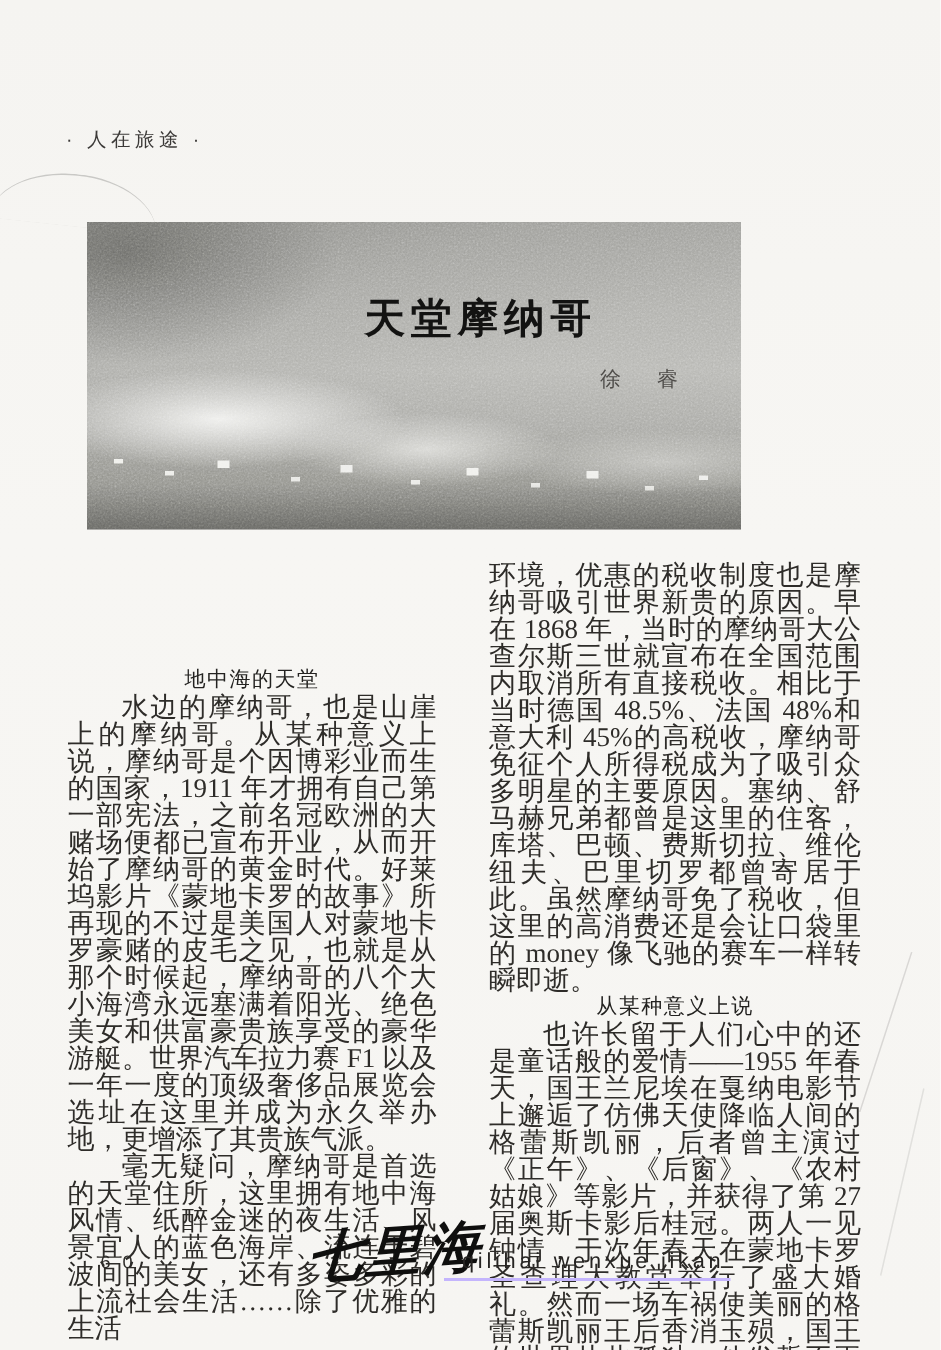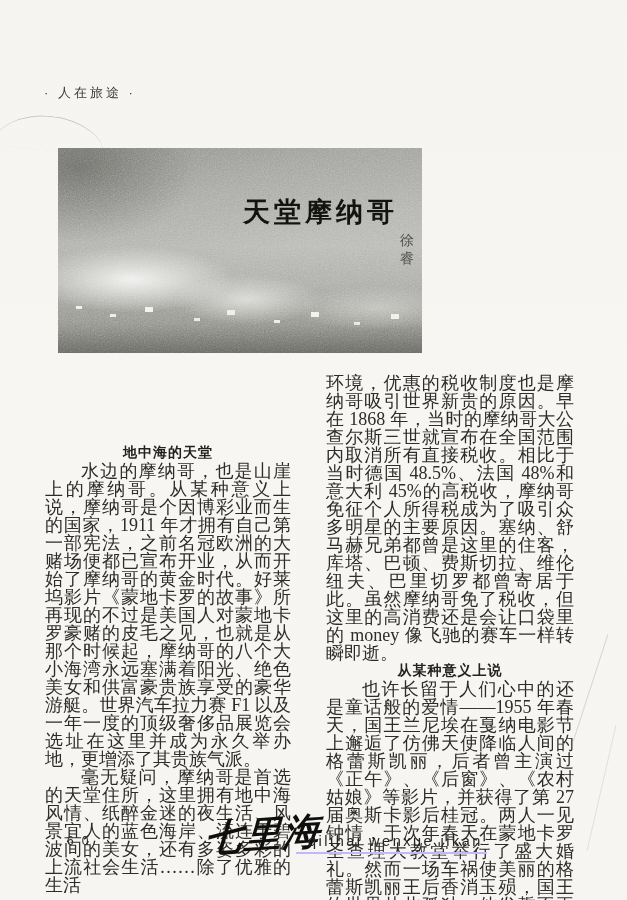--- a/index.html
+++ b/index.html
@@ -18,50 +18,50 @@
   .scan-diag-1{position:absolute;left:590px;top:632px;width:1px;height:112px;
     background:rgba(140,138,135,0.28);transform:rotate(18deg);}
   .scan-diag-2{position:absolute;left:601px;top:724px;width:1px;height:128px;
     background:rgba(150,148,145,0.22);transform:rotate(13deg);}
 
   .section-label{position:absolute;left:44px;top:84px;
     font-family:"Liberation Sans","DejaVu Sans",sans-serif;
     font-size:13px;letter-spacing:3px;color:#3c3a38;}
 
   
-  .photo{position:absolute;left:58px;top:148px;width:364px;height:205px;overflow:hidden;
+  .photo{position:absolute;left:58px;top:148px;width:436px;height:205px;overflow:hidden;
     background:
       radial-gradient(ellipse 52% 58% at 6% 10%, rgba(80,80,77,0.55), rgba(80,80,77,0) 62%),
       linear-gradient(160deg, rgba(100,100,96,0.35) 0%, rgba(130,130,126,0.15) 30%, rgba(160,160,156,0) 55%),
       radial-gradient(ellipse 46% 26% at 20% 64%, rgba(252,252,250,0.92), rgba(252,252,250,0) 62%),
       radial-gradient(ellipse 34% 20% at 52% 74%, rgba(246,246,243,0.65), rgba(246,246,243,0) 60%),
       radial-gradient(ellipse 40% 18% at 88% 78%, rgba(228,228,225,0.5), rgba(228,228,225,0) 60%),
       linear-gradient(to bottom, #a3a39f 0%, #b0b0ac 26%, #b8b8b4 48%, #ababa7 66%, #95958f 84%, #838380 100%);}
   .photo-grain{position:absolute;inset:0;opacity:0.5;mix-blend-mode:overlay;}
   .water-shadow{position:absolute;left:0;bottom:0;width:100%;height:30px;
     background:linear-gradient(to bottom, rgba(90,90,86,0), rgba(80,80,76,0.55));}
   .boat-specks{position:absolute;left:18px;top:158px;width:6px;height:3px;background:#efefeb;
     box-shadow:34px 8px 0 #ecece8,70px 2px 0 1px #f1f1ed,118px 12px 0 #e8e8e4,
       152px 5px 0 1px #ededea,198px 14px 0 #eaeae6,236px 7px 0 1px #f0f0ec,
       278px 16px 0 #e7e7e3,316px 9px 0 1px #efefeb,354px 18px 0 #e9e9e5,390px 11px 0 #ededea;}
   .photo-title{position:absolute;left:185px;top:46px;margin:0;
     font-family:"Liberation Sans","DejaVu Sans",sans-serif;
     font-size:27px;font-weight:700;letter-spacing:4px;color:#131312;}
-  .photo-author{position:absolute;left:342px;top:84px;
+  .photo-author{position:absolute;left:342px;top:96px;
     font-size:14px;letter-spacing:5px;color:#4e4c49;}
 
   
   .col{position:absolute;}
   .col-left{left:45px;top:444px;width:246px;}
   .col-right{left:326px;top:374px;width:248px;}
   .col p{margin:0;font-size:18px;line-height:18px;text-align:justify;color:#2e2c29;}
   .col p.indent{text-indent:2em;}
   h2.col-heading{margin:0;text-align:center;
     font-family:"Liberation Sans","DejaVu Sans",sans-serif;
-    font-size:14px;font-weight:700;letter-spacing:1px;color:#232220;}
+    font-size:14px;font-weight:400;letter-spacing:1px;color:#232220;}
   .heading-left{margin:0 0 21px;}
   .heading-right{margin:38px 0 18px;}
 
   
   .footer-pagenum{position:absolute;left:45px;top:834px;
     font-family:"Liberation Sans","DejaVu Sans",sans-serif;
     font-size:12px;letter-spacing:8px;color:#2e2c29;margin-left:22px;}
   .journal-logo{position:absolute;left:205px;top:810px;
     font-family:"DejaVu Serif","Liberation Serif",serif;
     font-style:italic;font-weight:700;font-size:37px;letter-spacing:2px;color:#0f0f0e;

